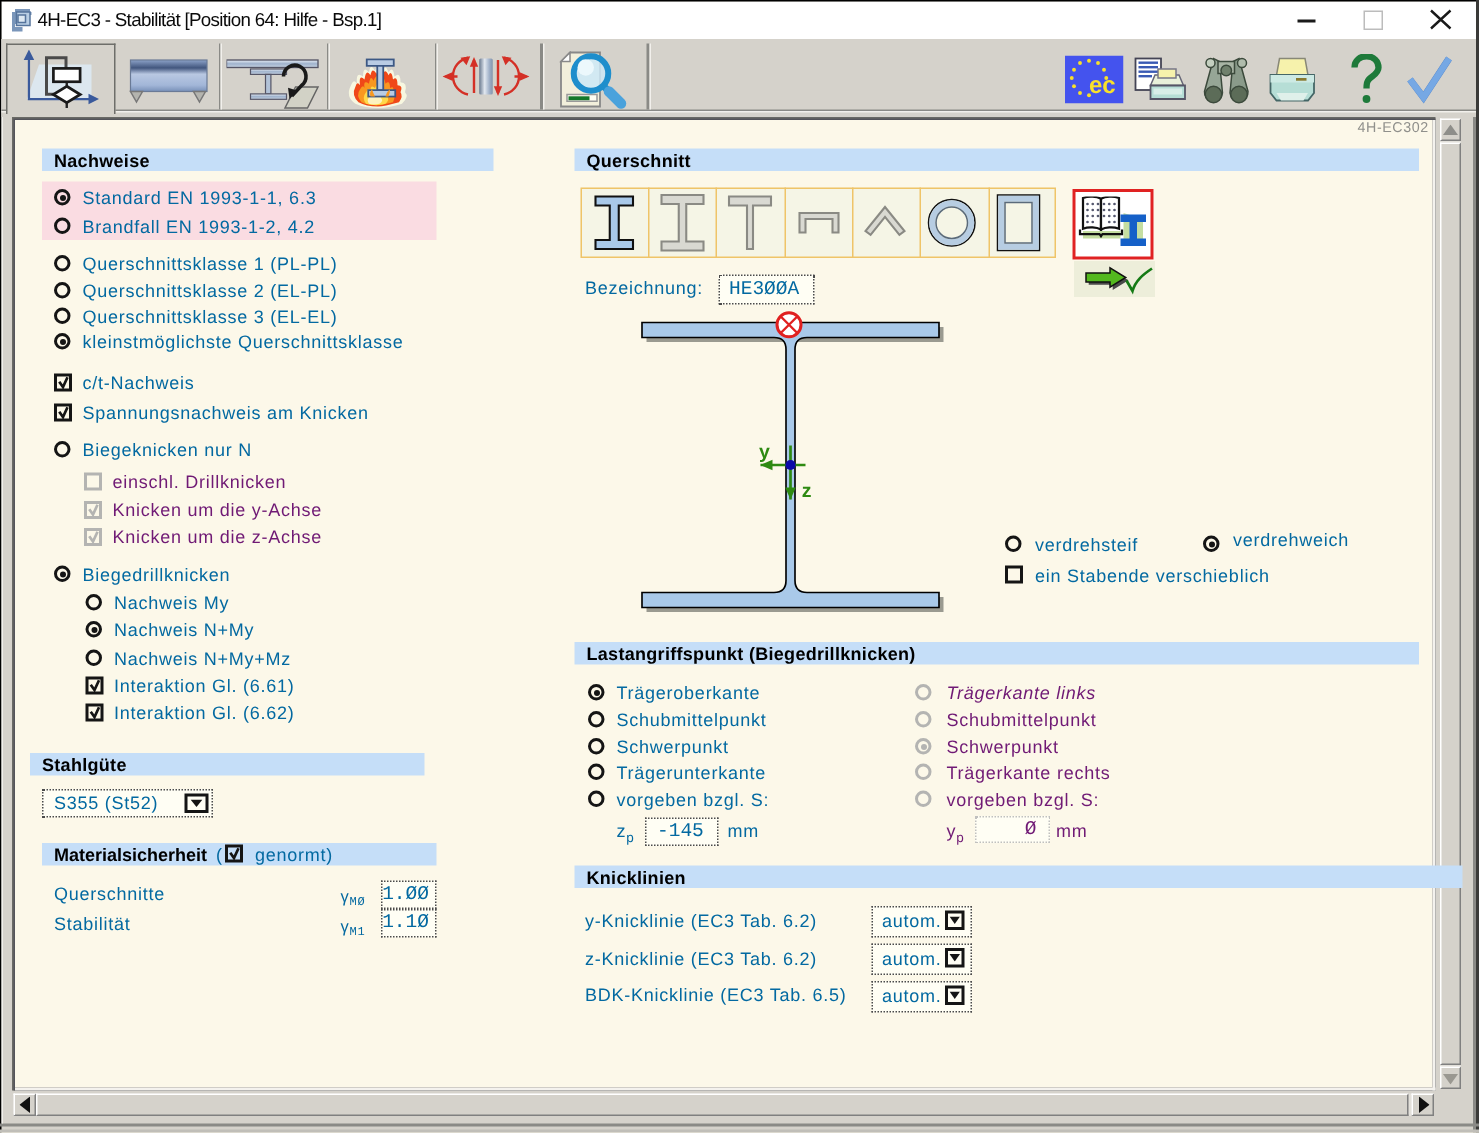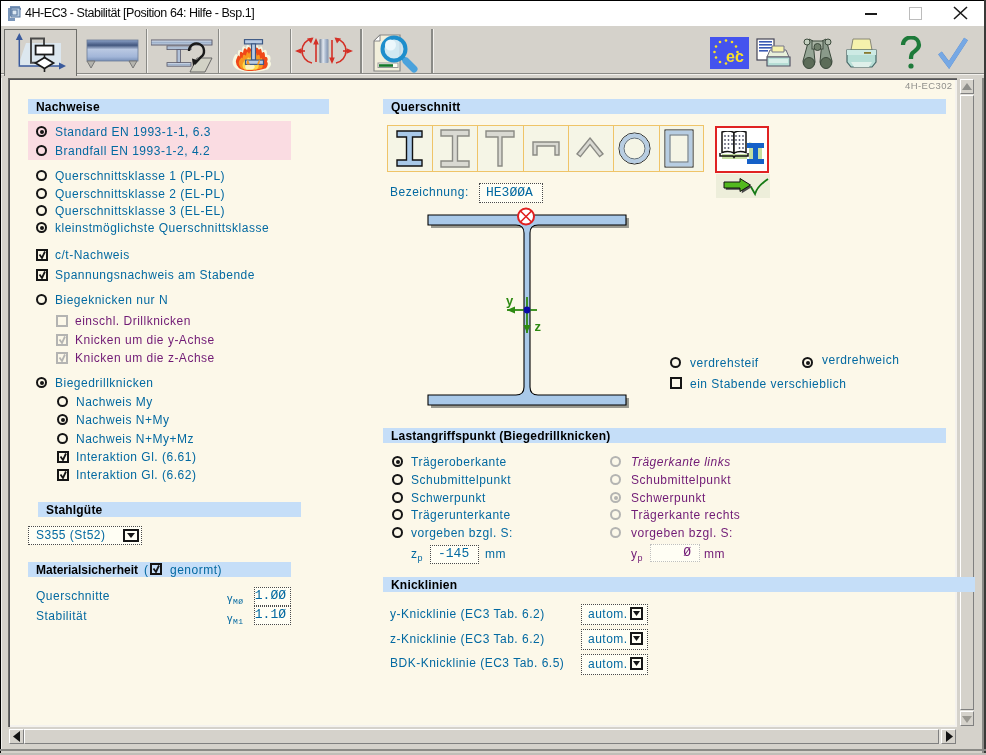--- a/index.html
+++ b/index.html
@@ -277,21 +277,21 @@
       <svg width="12" height="12">
         <path d="M1.5,4.5 L4,8 L7,1.5" stroke="#151515" stroke-width="1.8" fill="none"></path>
       </svg>
     </div>
 <div class="t" style="left:55px;top:247px;">c/t-Nachweis</div>
 <div class="chk" style="left:36px;top:269px;">
       <svg width="12" height="12">
         <path d="M1.5,4.5 L4,8 L7,1.5" stroke="#151515" stroke-width="1.8" fill="none"></path>
       </svg>
     </div>
-<div class="t" style="left:55px;top:267px;">Spannungsnachweis am Stabende</div>
+<div class="t" style="left:55px;top:267px;">Spannungsnachweis am Knicken</div>
 
 <div class="radio" style="left:36px;top:294px;"></div>
 <div class="t" style="left:55px;top:292px;">Biegeknicken nur N</div>
 <div class="chk dg" style="left:56px;top:315px;"></div>
 <div class="t dis" style="left:75px;top:313px;">einschl. Drillknicken</div>
 <div class="chk dg" style="left:56px;top:334px;">
       <svg width="12" height="12">
         <path d="M1.5,4.5 L4,8 L7,1.5" stroke="#b4b4b2" stroke-width="1.8" fill="none"></path>
       </svg>
     </div>
@@ -317,21 +317,21 @@
       </svg>
     </div>
 <div class="t" style="left:76px;top:449px;">Interaktion Gl. (6.61)</div>
 <div class="chk" style="left:57px;top:469px;">
       <svg width="12" height="12">
         <path d="M1.5,4.5 L4,8 L7,1.5" stroke="#151515" stroke-width="1.8" fill="none"></path>
       </svg>
     </div>
 <div class="t" style="left:76px;top:467px;">Interaktion Gl. (6.62)</div>
 
-<div class="hdr" style="left:38px;top:502px;width:263px;">
+<div class="hdr" style="left:20px;top:502px;width:263px;">
       <span>Stahlgüte</span>
     </div>
 <div class="inp" style="left:28px;top:526px;width:112px;height:17px;"></div>
 <div class="t" style="left:36px;top:527px;">S355 (St52)</div>
 <div class="abs" style="left:123px;top:529px;width:12px;height:9px;border:2px solid #151515;background:#FFFEF4;"></div>
 <svg class="abs" style="left:127px;top:533px;" width="8" height="5">
       <path d="M0,0 L8,0 L4,5 Z" fill="#151515"></path>
     </svg>
 
 <div class="hdr" style="left:28px;top:562px;width:263px;">

